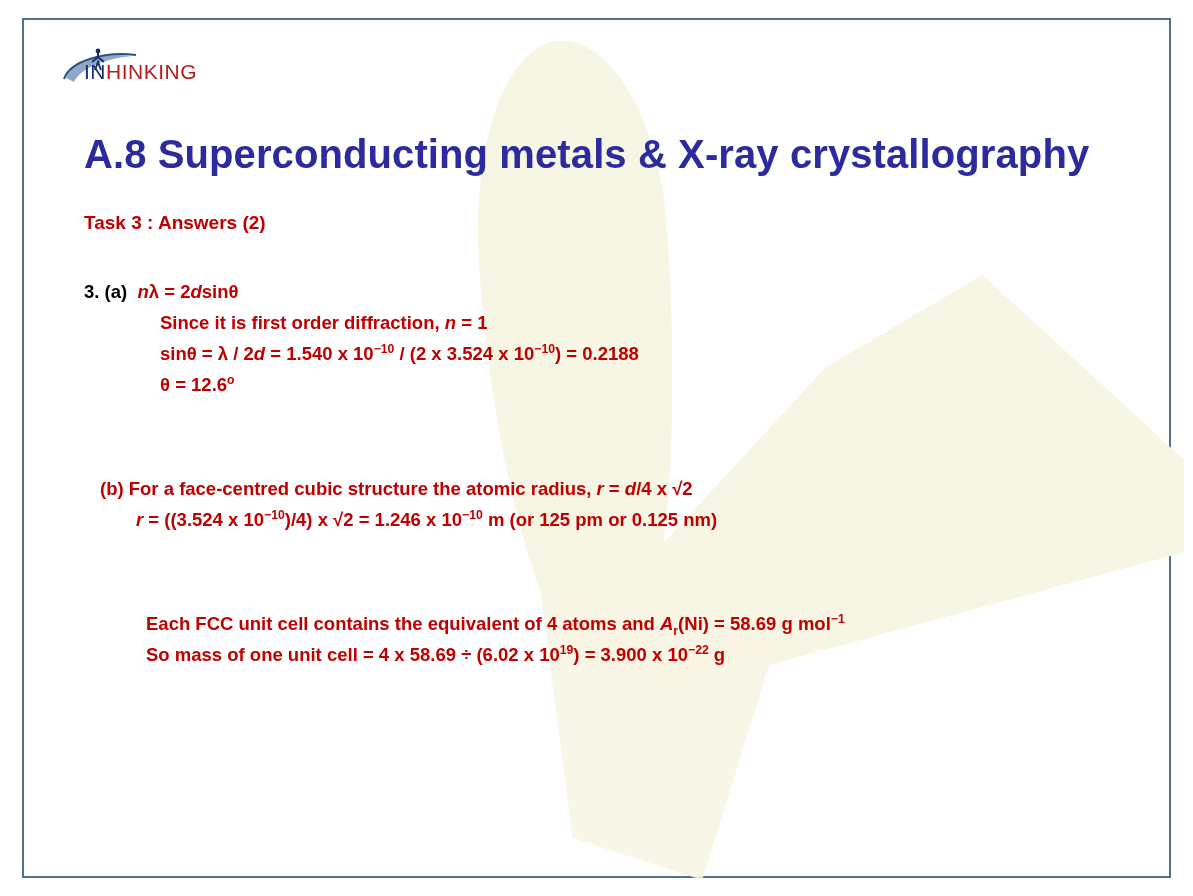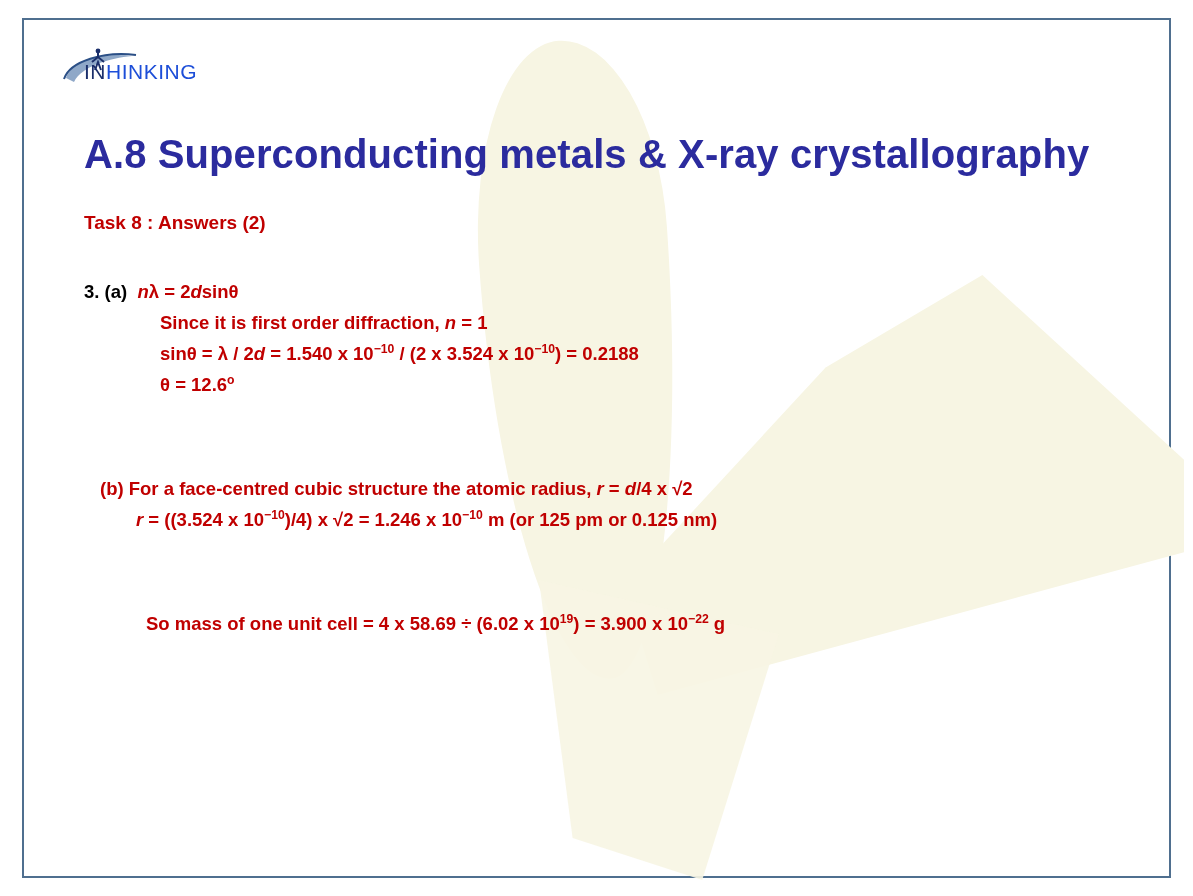--- a/index.html
+++ b/index.html
@@ -82,21 +82,21 @@
   .logo-text {
     position: absolute;
     left: 26px;
     top: 12px;
     font-family: "Liberation Sans", sans-serif;
     font-size: 21px;
     letter-spacing: 0.5px;
     color: #1b2f6b;
     font-weight: 400;
   }
-  .logo-text .light { color: #1d4ed8; }
+  .logo-text .light { color: #b91c1c; }
   .tagline {
     margin-left: 14px;
     font-family: "Liberation Sans", sans-serif;
     font-style: italic;
     font-size: 19px;
     color: #5b6b80;
     font-weight: 500;
   }
 
   h1.title {
@@ -163,33 +163,34 @@
             <circle cx="40" cy="3" r="2.4" fill="#1b2f6b"></circle>
             <path d="M34 14 L40 9 L46 14" stroke="#1b2f6b" stroke-width="2" fill="none"></path>
             <path d="M37 22 L40 14 L43 22" stroke="#1b2f6b" stroke-width="2" fill="none"></path>
           </svg>
           <div class="logo-text"><span>IN</span><span class="light">HINKING</span></div>
         </div>
       </div>
 
       <h1 class="title">A.8 Superconducting metals &amp; X-ray crystallography</h1>
 
-      <div class="task-line">Task 8 : Answers (2)</div>
+      <div class="task-line">Task 3 : Answers (2)</div>
 
       <div class="body-text" id="blk-2a">
         <span class="ind first"><span class="black">3. (a)</span>&nbsp;&nbsp;<span class="it">n</span>λ = 2<span class="it">d</span>sinθ</span>
         <span class="ind">Since it is first order diffraction, <span class="it">n</span> = 1</span>
         <span class="ind">sinθ = λ / 2<span class="it">d</span> = 1.540 x 10<sup>−10</sup> / (2 x 3.524 x 10<sup>−10</sup>) = 0.2188</span>
         <span class="ind">θ = 12.6<sup>o</sup></span>
       </div>
 
       <div class="body-text" id="blk-b">
         <span class="ind" style="padding-left:0"><span>(b)</span> For a face-centred cubic structure the atomic radius, <span class="it">r</span> = <span class="it">d</span>/4 x √2</span>
         <span class="ind"><span class="it">r</span> = ((3.524 x 10<sup>−10</sup>)/4) x √2 = 1.246 x 10<sup>−10</sup> m (or 125 pm or 0.125 nm)</span>
       </div>
 
       <div class="body-text" id="blk-c">
+        <span class="ind">Each FCC unit cell contains the equivalent of 4 atoms and <span class="it">A</span><sub>r</sub>(Ni) = 58.69 g mol<sup>−1</sup></span>
         <span class="ind">So mass of one unit cell = 4 x 58.69 ÷ (6.02 x 10<sup>19</sup>) = 3.900 x 10<sup>−22</sup> g</span>
       </div>
 
     </div>
   </div>
 </div>
 
 </body></html>

